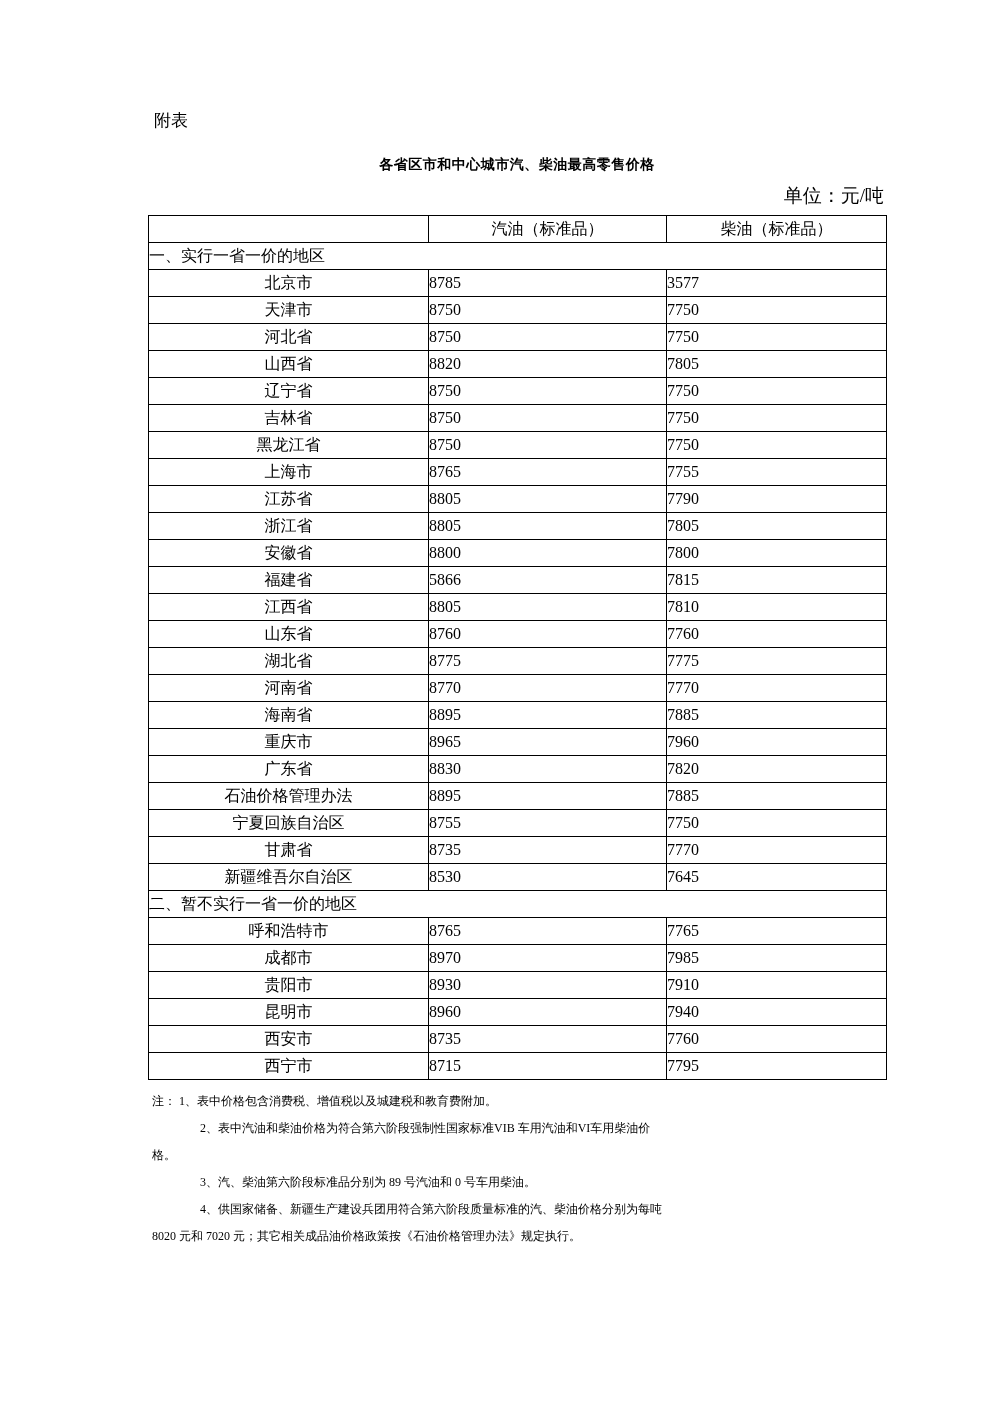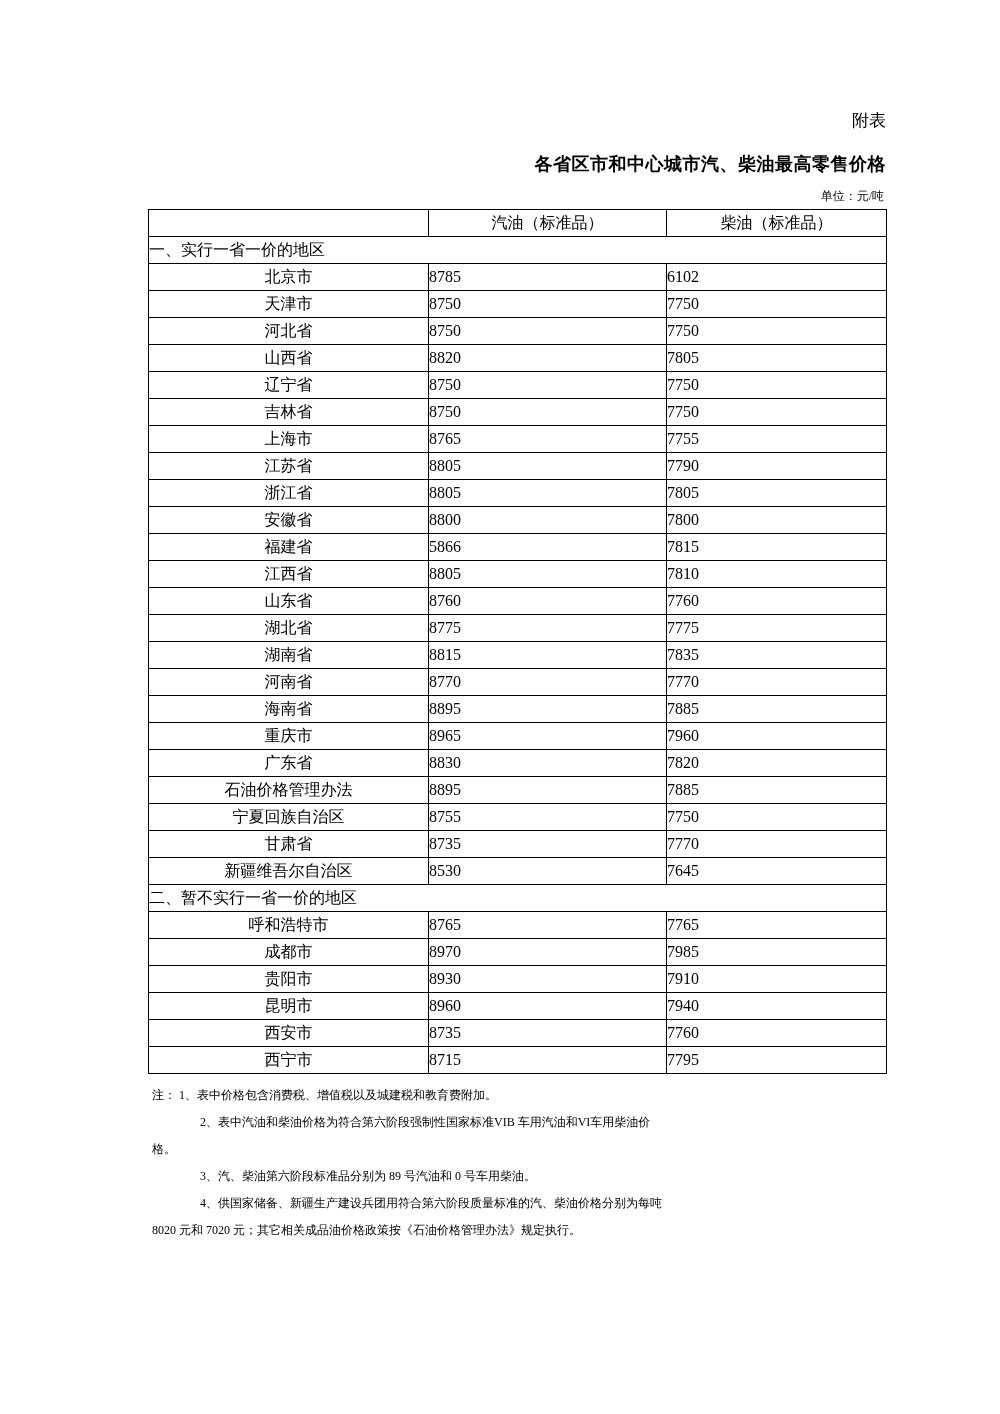--- a/index.html
+++ b/index.html
@@ -16,39 +16,38 @@
     background: #ffffff;
     overflow: hidden;
   }
   .content {
     position: absolute;
     left: 148px; top: 0;
     width: 738px;
   }
   .appendix-label {
     margin-top: 110px;
-    margin-left: 22px;
+    margin-left: 6px;
     font-size: 17px;
     line-height: 22px;
-    text-align: right;
   }
   .doc-title {
     margin-top: 20px;
-    text-align: right;
+    text-align: center;
     font-family: "Liberation Sans", sans-serif;
     font-weight: bold;
-    font-size: 18px;
+    font-size: 14px;
     line-height: 24px;
     letter-spacing: 0.5px;
   }
   .unit-line {
     margin-top: 10px;
-    margin-bottom: 3px;
+    margin-bottom: 9px;
     text-align: right;
-    font-size: 12px;
+    font-size: 19px;
     line-height: 20px;
     padding-right: 2px;
   }
   table.price-table {
     border-collapse: collapse;
     width: 738px;
     table-layout: fixed;
   }
   table.price-table col.c-region { width: 280px; }
   table.price-table col.c-gas    { width: 238px; }
@@ -104,21 +103,21 @@
           <th class="col-header">柴油（标准品）</th>
         </tr>
       </thead>
       <tbody>
           <tr>
             <td class="section-cell" colspan="3">一、实行一省一价的地区</td>
           </tr>
           <tr>
             <td class="region-cell">北京市</td>
             <td class="num-cell">8785</td>
-            <td class="num-cell">6102</td>
+            <td class="num-cell">3577</td>
           </tr>
           <tr>
             <td class="region-cell">天津市</td>
             <td class="num-cell">8750</td>
             <td class="num-cell">7750</td>
           </tr>
           <tr>
             <td class="region-cell">河北省</td>
             <td class="num-cell">8750</td>
             <td class="num-cell">7750</td>
@@ -132,20 +131,25 @@
             <td class="region-cell">辽宁省</td>
             <td class="num-cell">8750</td>
             <td class="num-cell">7750</td>
           </tr>
           <tr>
             <td class="region-cell">吉林省</td>
             <td class="num-cell">8750</td>
             <td class="num-cell">7750</td>
           </tr>
           <tr>
+            <td class="region-cell">黑龙江省</td>
+            <td class="num-cell">8750</td>
+            <td class="num-cell">7750</td>
+          </tr>
+          <tr>
             <td class="region-cell">上海市</td>
             <td class="num-cell">8765</td>
             <td class="num-cell">7755</td>
           </tr>
           <tr>
             <td class="region-cell">江苏省</td>
             <td class="num-cell">8805</td>
             <td class="num-cell">7790</td>
           </tr>
           <tr>
@@ -170,25 +174,20 @@
           </tr>
           <tr>
             <td class="region-cell">山东省</td>
             <td class="num-cell">8760</td>
             <td class="num-cell">7760</td>
           </tr>
           <tr>
             <td class="region-cell">湖北省</td>
             <td class="num-cell">8775</td>
             <td class="num-cell">7775</td>
-          </tr>
-          <tr>
-            <td class="region-cell">湖南省</td>
-            <td class="num-cell">8815</td>
-            <td class="num-cell">7835</td>
           </tr>
           <tr>
             <td class="region-cell">河南省</td>
             <td class="num-cell">8770</td>
             <td class="num-cell">7770</td>
           </tr>
           <tr>
             <td class="region-cell">海南省</td>
             <td class="num-cell">8895</td>
             <td class="num-cell">7885</td>

